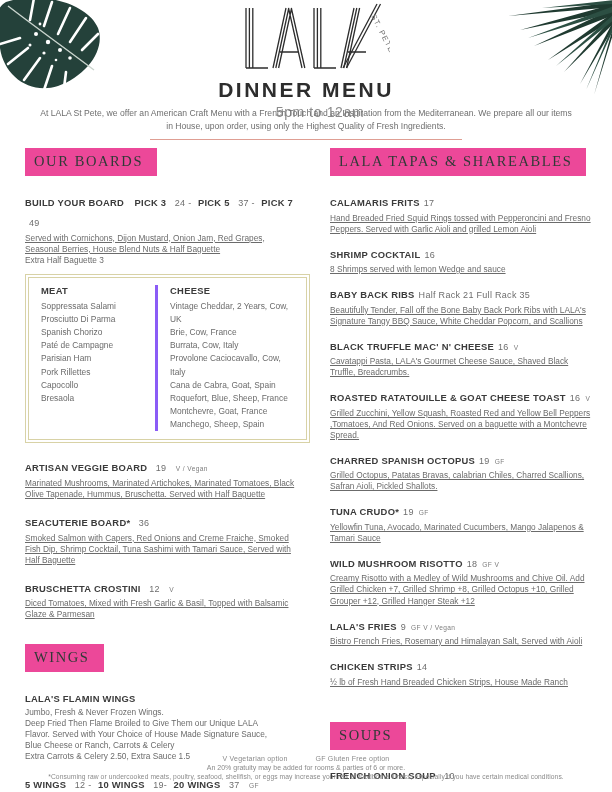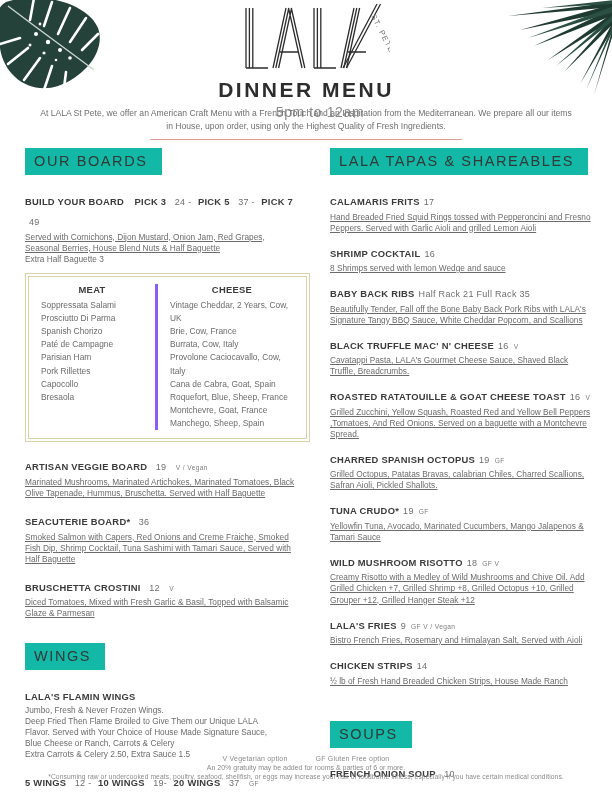--- a/index.html
+++ b/index.html
@@ -16,39 +16,39 @@
   .menu-title{font-size:21px;font-weight:bold;letter-spacing:2.5px;color:#2d2d2d;margin-top:-4px;}
   .hours{font-size:14px;color:#8b8b8b;letter-spacing:.6px;margin-top:2px;padding-left:28px;}
   
   .intro{position:absolute;top:107px;left:20px;right:20px;margin:0;text-align:center;
     font-size:8.6px;color:#6e6e6e;line-height:1.55;}
   .intro-rule{position:absolute;top:139px;left:150px;width:312px;height:1px;background:#d98d80;opacity:.85;}
   
   .col{position:absolute;top:148px;}
   .col-left{left:25px;width:285px;}
   .col-right{left:330px;width:263px;}
-  .sec-head{display:inline-block;background:#14b8a6;color:#303a37;font-size:14.5px;
-    letter-spacing:1.6px;padding:5px 14px 6px 9px;margin:0 0 15px 0;}
+  .sec-head{display:inline-block;background:#ec4899;color:#303a37;font-size:14.5px;
+    letter-spacing:1.6px;padding:5px 14px 6px 9px;margin:0 0 15px 0;font-family:Liberation Serif, serif;}
   
   .item{margin-bottom:11px;}
   .col-right .item{margin-bottom:8px;}
   .ititle{line-height:1.25;}
   .iname{font-weight:bold;font-size:9.4px;color:#3b3b3b;letter-spacing:.25px;}
   .iprice{font-size:9px;color:#6d6d6d;margin-left:4px;letter-spacing:.3px;}
   .itag{font-size:6.6px;color:#7d7d7d;margin-left:5px;letter-spacing:.4px;}
   .idesc{font-size:8.3px;color:#6b6b6b;line-height:1.33;margin-top:1.5px;max-width:272px;text-decoration:underline;}
   .col-right .idesc{max-width:263px;}
   .iline{font-size:8.3px;color:#6b6b6b;line-height:1.33;}
   
   .board-table{border:1px solid #d8d2a6;outline:1px solid #d8d2a6;outline-offset:2px;
     display:flex;margin:6px 3px 16px 3px;padding:7px 0 8px 0;}
   .bt-col{padding:0 12px;}
   .bt-col.meat{width:102px;}
   .bt-col.cheese{flex:1;border-left:3px solid #8b5cf6;}
-  .bt-head{font-weight:bold;font-size:9.4px;color:#3b3b3b;margin-bottom:4px;letter-spacing:.3px;text-align:center;}
+  .bt-head{font-weight:bold;font-size:9.4px;color:#3b3b3b;margin-bottom:4px;letter-spacing:.3px;}
   .bt-row{font-size:8.4px;color:#6b6b6b;line-height:1.57;}
   
   .wings-head{margin-top:13px;}
   .sizes-line{line-height:1.3;}
   
   .soups-head{margin-top:26px;}
   .soup-line{margin-bottom:11px;}
   
   .footer{position:absolute;left:0;right:0;bottom:12px;text-align:center;color:#8a8a8a;}
   .f-legend{font-size:7px;letter-spacing:.2px;}

